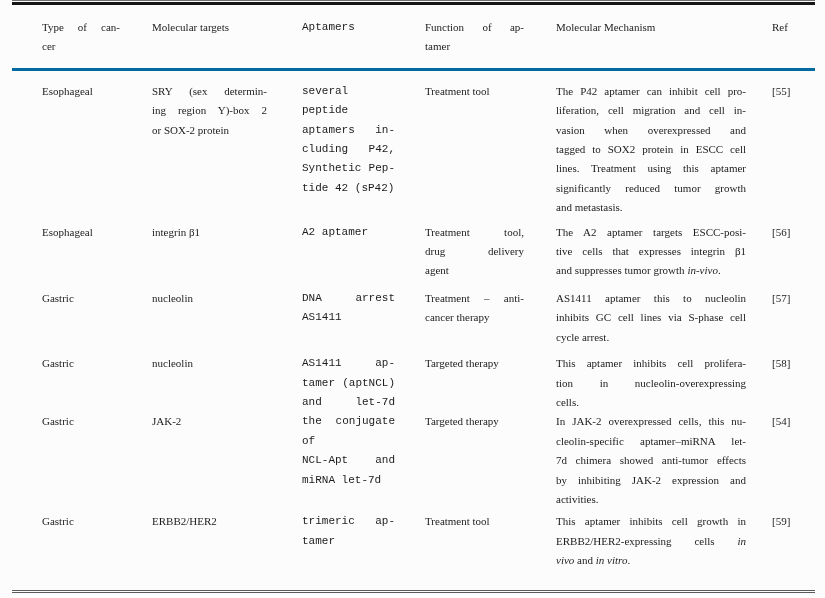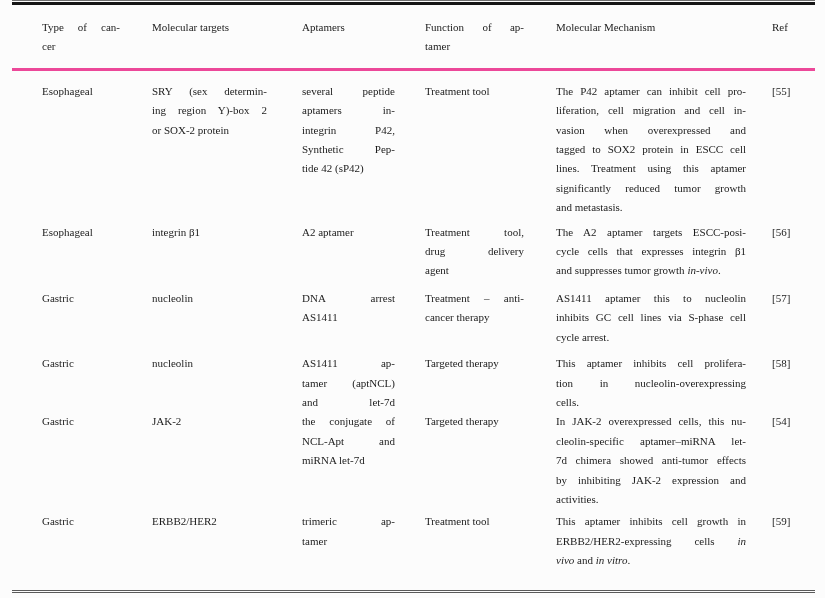--- a/index.html
+++ b/index.html
@@ -33,40 +33,40 @@
     font-size: 11px;
     color: #1c1c1c;
   }
   th, td {
     vertical-align: top;
     font-weight: normal;
     padding: 0;
     text-align: left;
   }
   thead th {
-    border-bottom: 3px solid #ec4899;
+    border-bottom: 3px solid #0369a1;
     padding-top: 13px;
     padding-bottom: 11px;
   }
   col.c-cancer_type      { width: 140px; }
   col.c-molecular_targets{ width: 150px; }
   col.c-aptamers         { width: 123px; }
   col.c-function         { width: 131px; }
   col.c-mechanism        { width: 216px; }
   col.c-ref              { width: 43px;  }
 
   .p-cancer_type { padding-left: 30px; }
 
   .ln { line-height: 19.4px; }
   .jl { text-align: justify; text-align-last: justify; }
   .ll { text-align: left; text-align-last: left; }
 
   .w-cancer_type       { width: 78px;  }
   .w-molecular_targets { width: 115px; }
-  .w-aptamers          { width: 93px;  }
+  .w-aptamers          { width: 93px; font-family: Liberation Mono, monospace;  }
   .w-function          { width: 99px;  }
   .w-mechanism         { width: 190px; }
   .w-ref               { width: 30px;  }
 
   tbody tr:nth-child(1) td { padding-top: 11px; padding-bottom: 5px; }
   tbody tr:nth-child(2) td { padding-bottom: 8px; }
   tbody tr:nth-child(3) td { padding-bottom: 7px; }
   tbody tr:nth-child(4) td { padding-bottom: 0; }
   tbody tr:nth-child(5) td { padding-bottom: 3px; }
   tbody tr:nth-child(6) td { padding-bottom: 19px; }
@@ -120,21 +120,21 @@
             <div class="ln w-cancer_type ll">Esophageal</div>
           </td>
           <td class="p-molecular_targets">
             <div class="ln w-molecular_targets jl">SRY (sex determin-</div>
             <div class="ln w-molecular_targets jl">ing region Y)-box 2</div>
             <div class="ln w-molecular_targets ll">or SOX-2 protein</div>
           </td>
           <td class="p-aptamers">
             <div class="ln w-aptamers jl">several peptide</div>
             <div class="ln w-aptamers jl">aptamers in-</div>
-            <div class="ln w-aptamers jl">integrin P42,</div>
+            <div class="ln w-aptamers jl">cluding P42,</div>
             <div class="ln w-aptamers jl">Synthetic Pep-</div>
             <div class="ln w-aptamers ll">tide 42 (sP42)</div>
           </td>
           <td class="p-function">
             <div class="ln w-function ll">Treatment tool</div>
           </td>
           <td class="p-mechanism">
             <div class="ln w-mechanism jl">The P42 aptamer can inhibit cell pro-</div>
             <div class="ln w-mechanism jl">liferation, cell migration and cell in-</div>
             <div class="ln w-mechanism jl">vasion when overexpressed and</div>
@@ -157,21 +157,21 @@
           <td class="p-aptamers">
             <div class="ln w-aptamers ll">A2 aptamer</div>
           </td>
           <td class="p-function">
             <div class="ln w-function jl">Treatment tool,</div>
             <div class="ln w-function jl">drug delivery</div>
             <div class="ln w-function ll">agent</div>
           </td>
           <td class="p-mechanism">
             <div class="ln w-mechanism jl">The A2 aptamer targets ESCC-posi-</div>
-            <div class="ln w-mechanism jl">cycle cells that expresses integrin β1</div>
+            <div class="ln w-mechanism jl">tive cells that expresses integrin β1</div>
             <div class="ln w-mechanism ll">and suppresses tumor growth <i>in-vivo</i>.</div>
           </td>
           <td class="p-ref">
             <div class="ln w-ref ll">[56]</div>
           </td>
         </tr>
         <tr>
           <td class="p-cancer_type">
             <div class="ln w-cancer_type ll">Gastric</div>
           </td>

